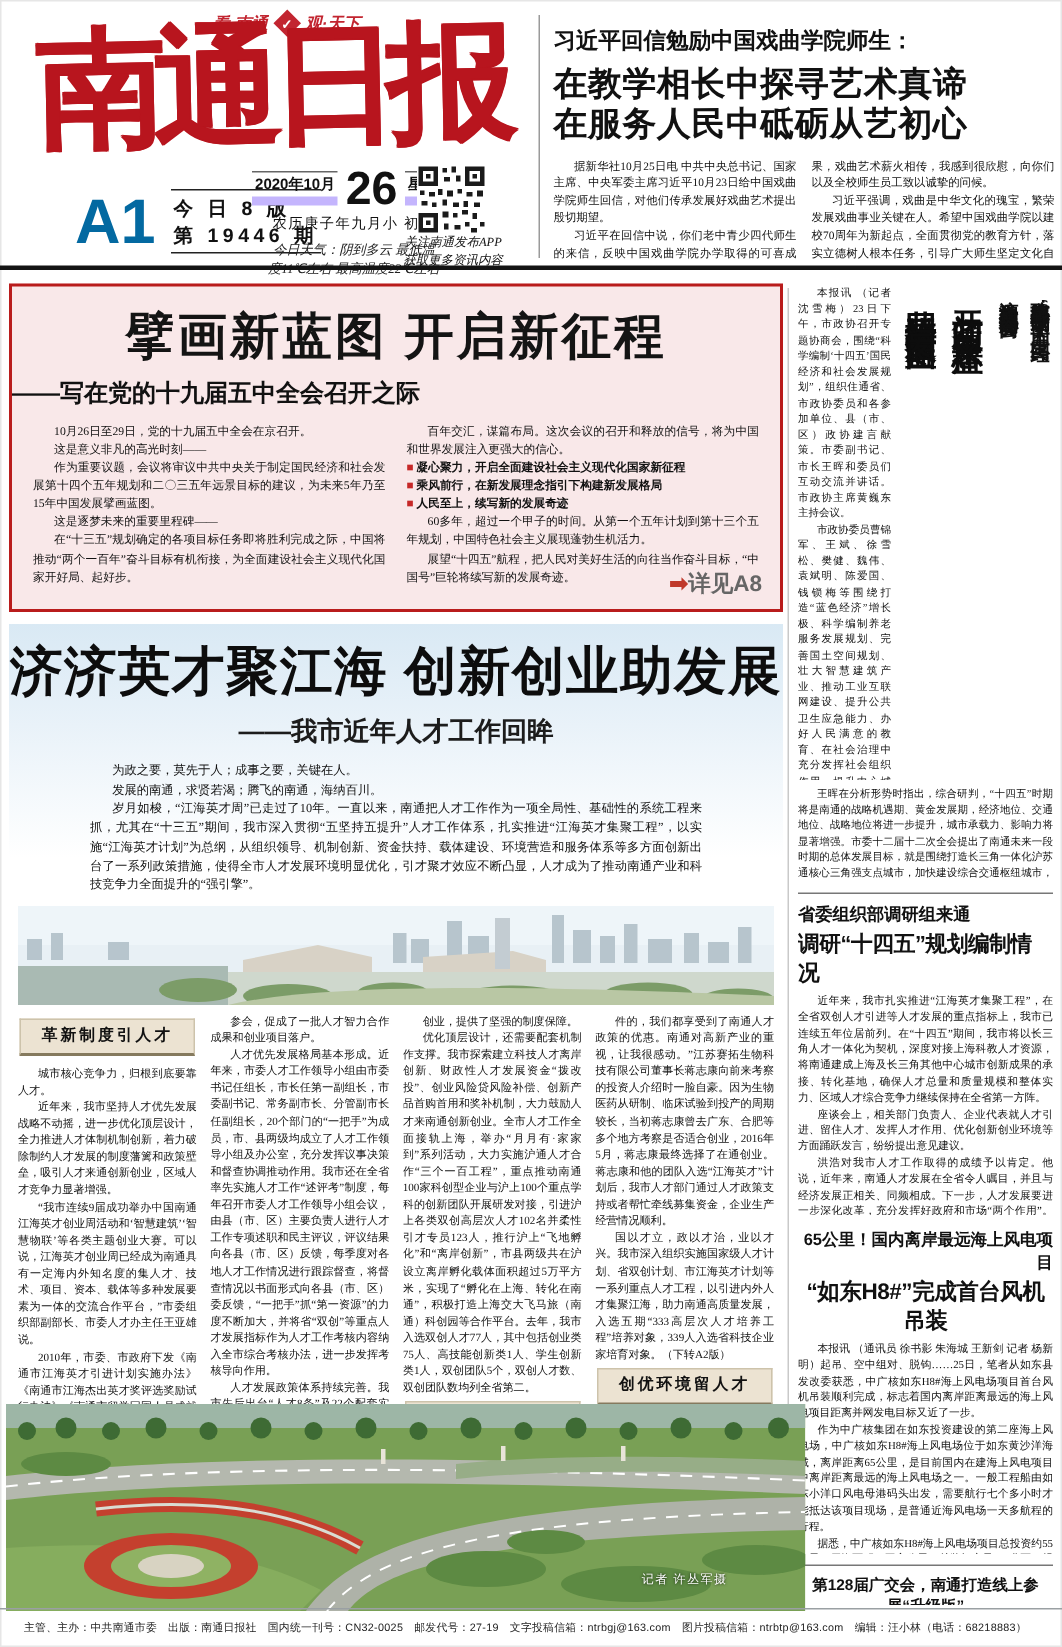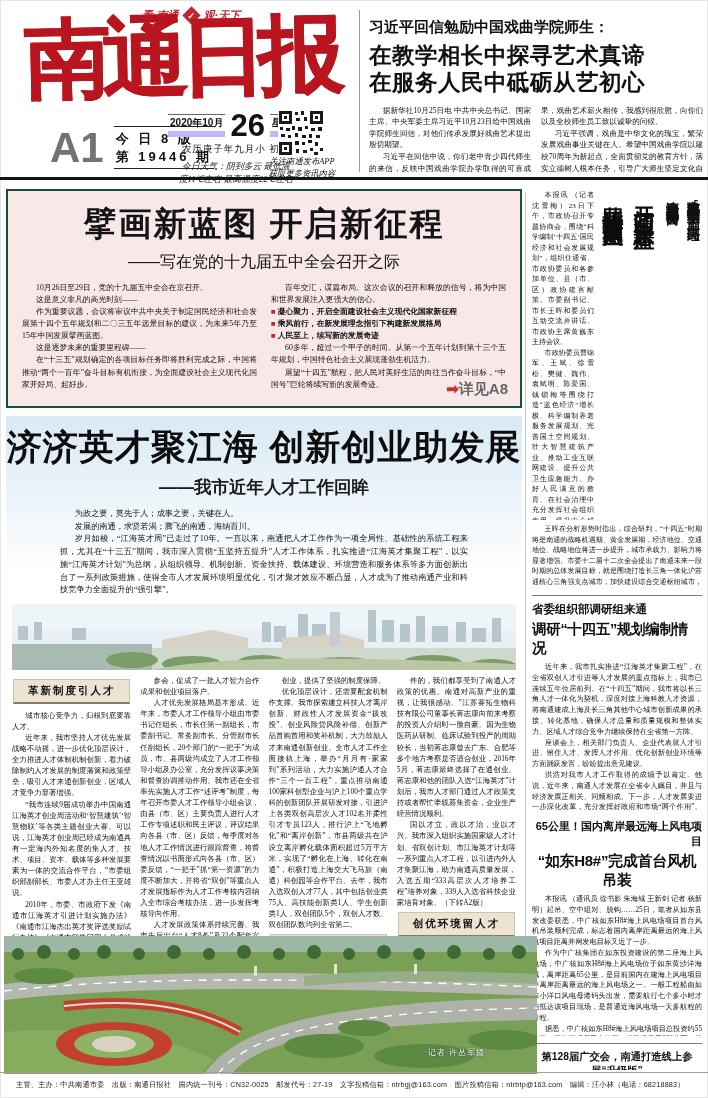--- a/index.html
+++ b/index.html
@@ -16,21 +16,21 @@
   
   .slogan { position:absolute; left:96px; top:8px; width:190px; display:flex; align-items:center; justify-content:center; gap:6px;
             color:#c22530; font-size:11px; font-style:italic; font-weight:bold; }
   .logo-diamond { width:13px; height:13px; background:#c22530; transform:rotate(45deg); display:flex; align-items:center; justify-content:center; }
   .logo-diamond span { transform:rotate(-45deg); color:#fff; font-size:9px; font-style:normal; }
   .mast-title { position:absolute; left:2px; top:12px; width:356px; text-align:center;
     font-family:"Liberation Serif", serif; font-weight:900; font-size:86px; line-height:1.05;
     color:#b8151e; letter-spacing:-8px; transform:rotate(-1.2deg);
     text-shadow:1px 0 #b8151e, 0 1px #b8151e, 1px 1px #b8151e; white-space:nowrap; }
   .pageinfo { position:absolute; left:50px; top:126px; display:flex; align-items:center; gap:10px; }
-  .pageno { font-size:42px; color:#737373; font-weight:bold; line-height:1;text-align:right; }
+  .pageno { font-size:42px; color:#0369a1; font-weight:bold; line-height:1;text-align:right; }
   .edition { border-top:1.5px solid #222; border-bottom:1.5px solid #222; padding:3px 2px; font-weight:bold; font-size:13px; letter-spacing:3px; line-height:1.35; }
   .dateblock { position:absolute; left:148px; top:110px; width:176px; text-align:center; }
   .daterow { display:flex; align-items:center; justify-content:center; gap:5px; }
   .daterow .small { font-size:10px; border-top:1px solid #666; border-bottom:6px solid #c4b5fd; padding:1px 2px; font-weight:bold; }
   .daterow .big { font-size:31px; font-weight:bold; line-height:1; }
   .lunar { font-size:9.5px; margin-top:2px; letter-spacing:1px; }
   .weather { font-size:8.8px; margin-top:4px; line-height:1.5; font-family:"Liberation Serif", serif; font-style:italic; color:#222; }
   .qr { position:absolute; left:278px; top:110px; }
   .qr-captions { position:absolute; left:252px; top:156px; width:100px; text-align:center;
     font-size:8.3px; font-style:italic; font-family:"Liberation Serif", serif; line-height:1.45; }
@@ -40,23 +40,23 @@
   .top-article { position:absolute; left:369px; top:18px; width:334px; }
   .top-kicker { font-size:15px; font-weight:900; }
   .top-headline { font-size:22.5px; font-weight:900; line-height:1.22; margin-top:5px; letter-spacing:0.5px; }
   .top-body { margin-top:8px; column-count:2; column-gap:10px; font-size:7.6px; line-height:1.52; height:72px; overflow:hidden; text-align:justify; }
   .top-body p, .cols p, .tinybody p { text-indent:1.8em; }
 
   .black-rule { position:absolute; left:0; top:177px; width:708px; height:2.5px; background:#141414; }
 
   
   .banner { position:absolute; left:6px; top:189px; width:516px; height:219px;
-    background:#f9e8e9; border:2px solid #14532d; overflow:hidden; }
+    background:#f9e8e9; border:2px solid #b91c1c; overflow:hidden; }
   .banner-headline { text-align:center; font-size:33px; font-weight:900; letter-spacing:2px; margin-top:11px; color:#141414; }
-  .banner-subhead { text-align:center; font-size:16px; font-weight:400; margin-top:5px; }
+  .banner-subhead { text-align:left; font-size:16px; font-weight:700; margin-top:5px; }
   .banner-body { display:flex; gap:14px; padding:9px 14px 0; font-size:7.8px; line-height:1.55; text-align:justify; }
   .banner-body .bcol { flex:1; }
   .bullets p { text-indent:0; font-weight:bold; }
   .bullets p::before { content:"■ "; color:#c62828; }
   .see-more { position:absolute; right:12px; bottom:7px; font-size:15px; font-weight:bold; color:#666; }
   .see-more .arrow { color:#c0392b; }
 
   
   .feature { position:absolute; left:6px; top:416px; width:516px; height:520px; overflow:hidden;
     background:linear-gradient(180deg,#d9e9f4 0%, #e9f2f9 13%, #ffffff 30%); }

